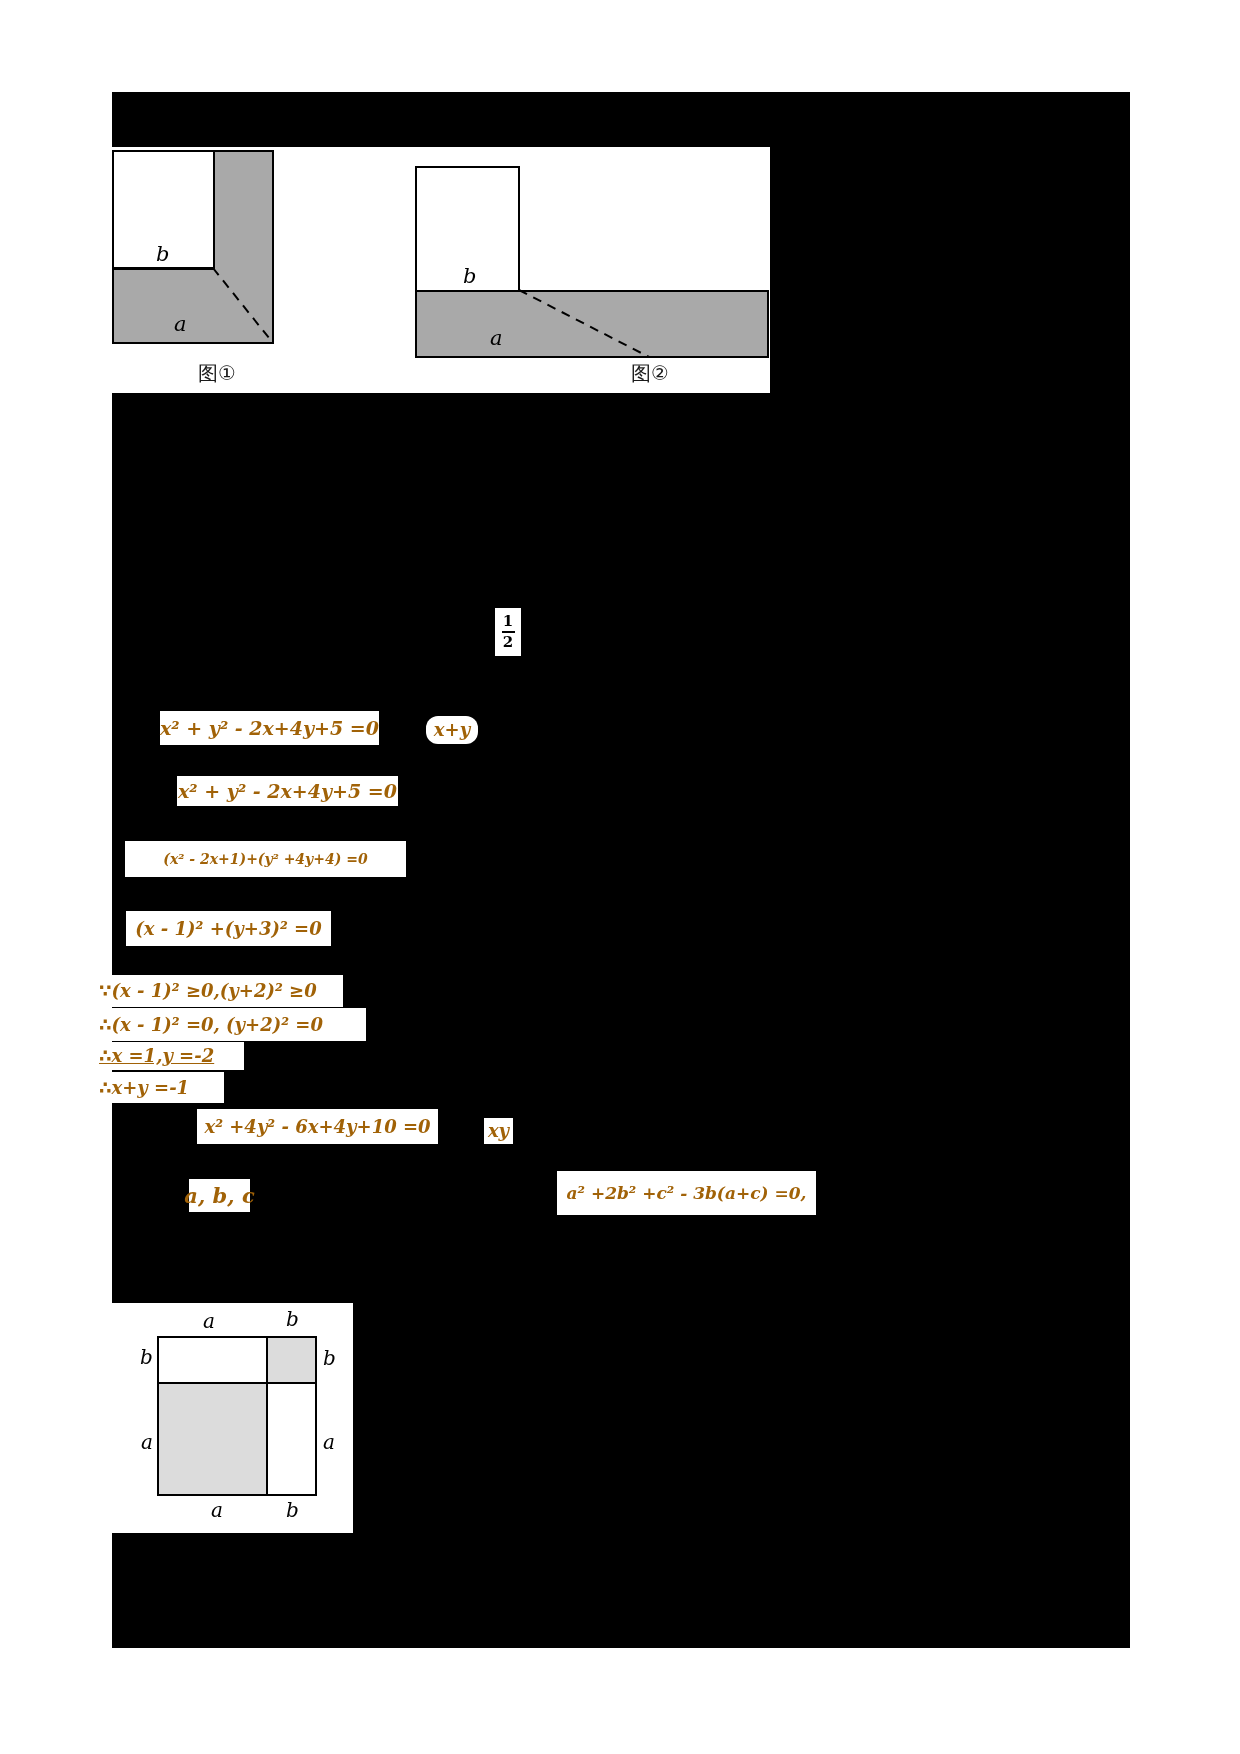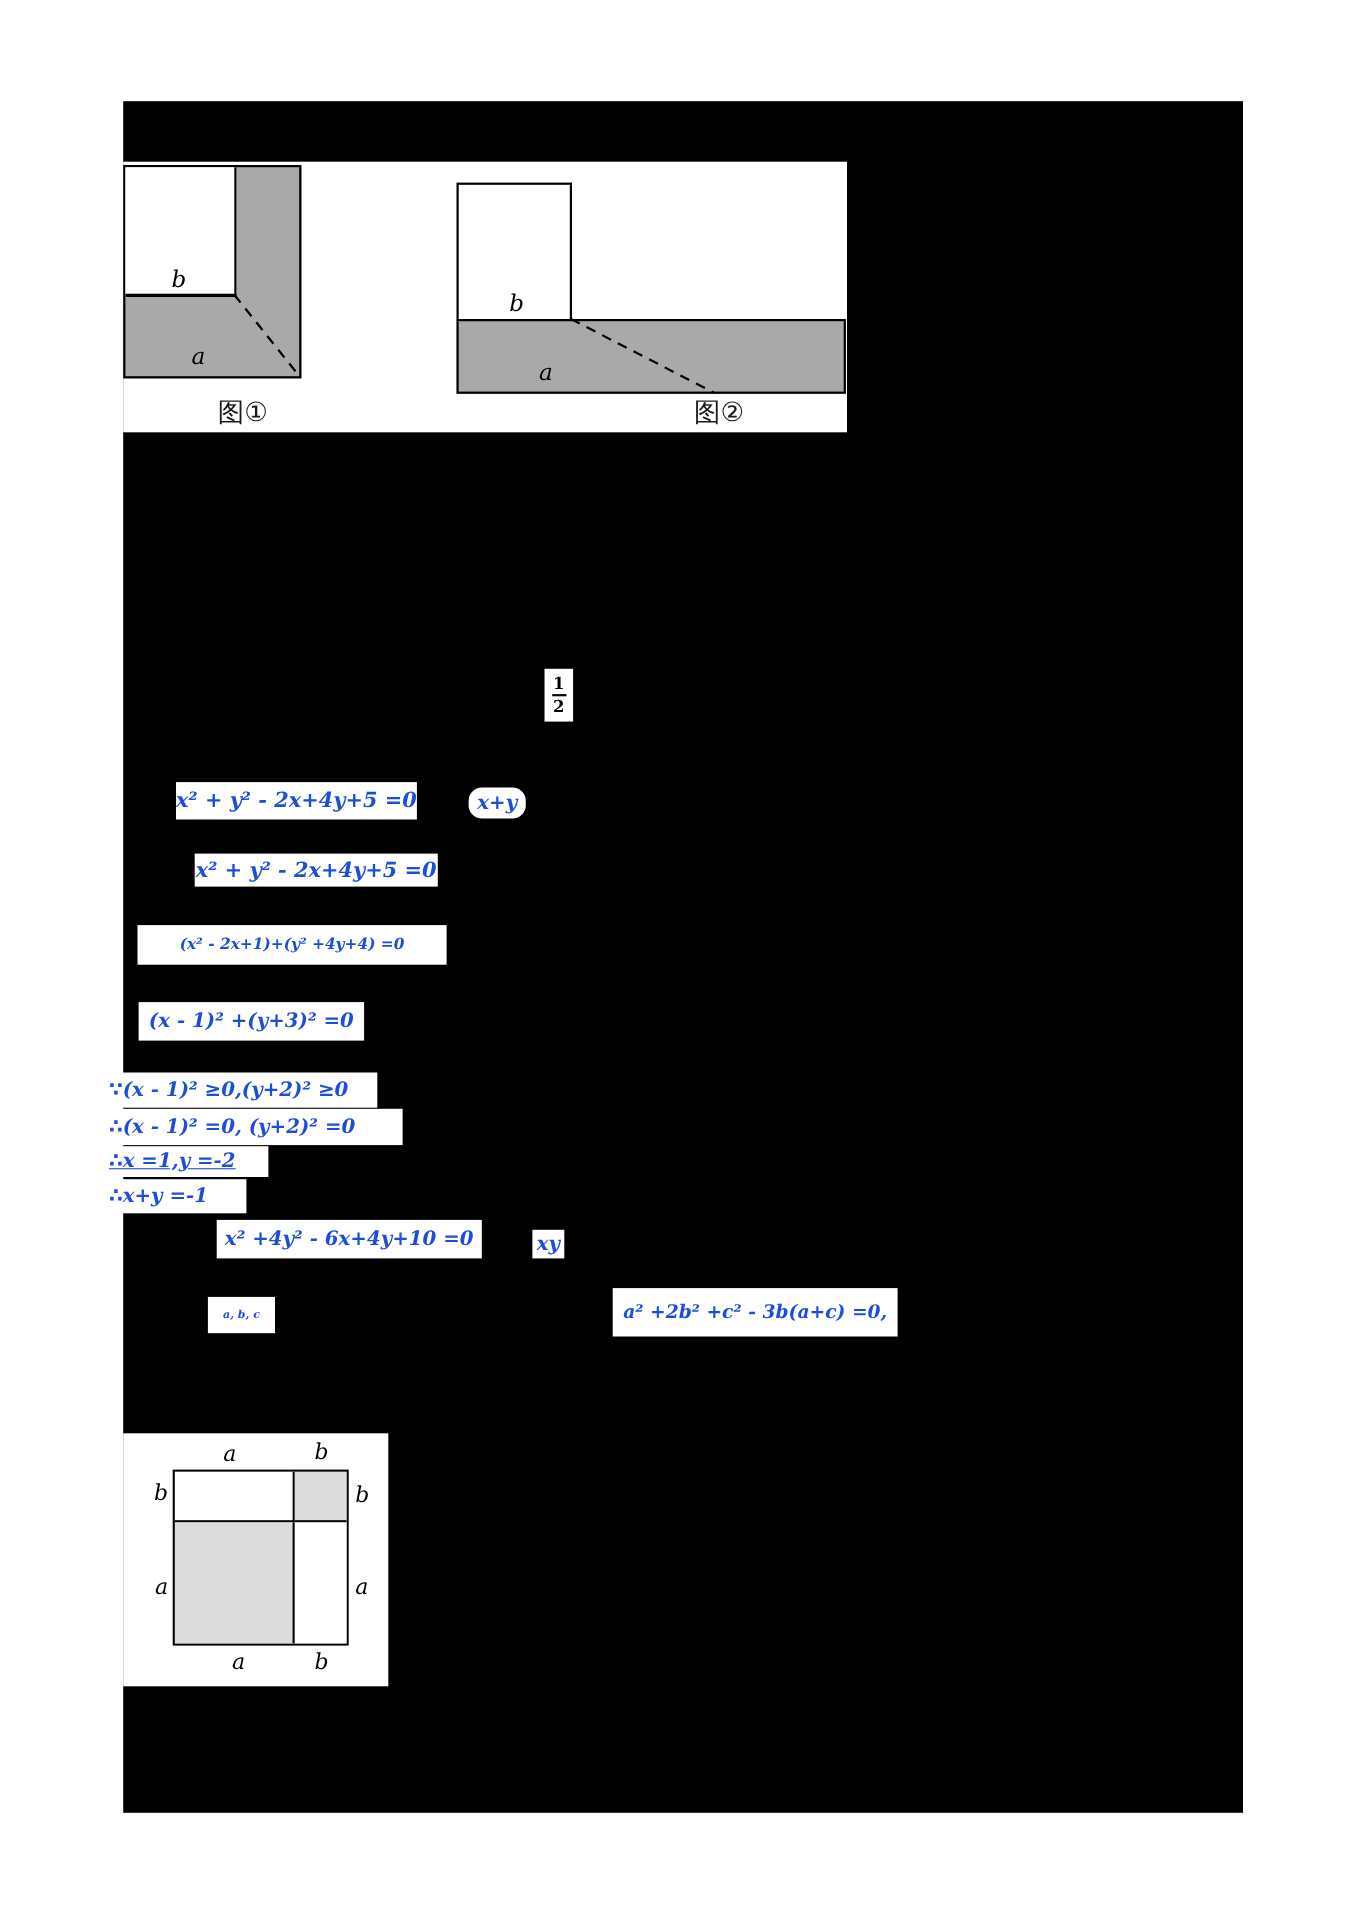--- a/index.html
+++ b/index.html
@@ -3,24 +3,24 @@
 <meta charset="utf-8">
 <style>
   * { margin:0; padding:0; box-sizing:border-box; }
   html,body { background:#fff; }
   body { width:1240px; height:1754px; position:relative; font-family:"DejaVu Serif", serif; color:#000; overflow:hidden; }
   .black-block { position:absolute; left:112px; top:92px; width:1018px; height:1556px; background:#000; }
   .white-cut { position:absolute; background:#fff; }
   
   .eq { position:absolute; background:#fff; display:flex; align-items:center; justify-content:center;
         font-family:"DejaVu Serif","DejaVu Sans",serif; font-weight:700; font-style:italic;
-        white-space:nowrap; color:#1d4ed8; line-height:1; }
+        white-space:nowrap; color:#a16207; line-height:1; }
   
   .lbl { position:absolute; font-family:"DejaVu Serif",serif; font-style:italic; font-size:21px; line-height:1; color:#000; }
-  .cap { position:absolute; font-family:"DejaVu Sans",sans-serif; font-size:24px; line-height:1; color:#1a1a1a; }
+  .cap { position:absolute; font-family:"DejaVu Sans",sans-serif; font-size:20px; line-height:1; color:#1a1a1a; }
   
   .fig1-outer { position:absolute; left:112px; top:150px; width:162px; height:194px; background:#a9a9a9; border:2px solid #000; }
   .fig1-white { position:absolute; left:0; top:0; width:101px; height:118px; background:#fff; border-right:2px solid #000; border-bottom:3px solid #000; }
   .fig1-svg { position:absolute; left:0; top:0; }
   
   .fig2-square { position:absolute; left:415px; top:166px; width:105px; height:126px; background:#fff; border:2px solid #000; }
   .fig2-gray { position:absolute; left:415px; top:290px; width:354px; height:68px; background:#a9a9a9; border:2px solid #000; }
   .fig2-dash { position:absolute; left:415px; top:166px; width:355px; height:195px; }
   
   .fracbox { position:absolute; left:495px; top:608px; width:26px; height:48px; background:#fff; display:flex; flex-direction:column; align-items:center; justify-content:center; font-family:"DejaVu Serif",serif; font-weight:700; font-size:15px; line-height:1.15; }
@@ -78,21 +78,21 @@
 <div class="eq" style="left:126px; top:911px; width:205px; height:35px; font-size:18px;">(x - 1)² +(y+3)² =0</div>
 
 <div class="eq" style="left:97px; top:975px; width:246px; height:32px; font-size:18px; justify-content:flex-start; padding-left:2px;">∵(x - 1)² ≥0,(y+2)² ≥0</div>
 <div class="eq" style="left:97px; top:1008px; width:269px; height:33px; font-size:18px; justify-content:flex-start; padding-left:2px;">∴(x - 1)² =0, (y+2)² =0</div>
 <div class="eq" style="left:97px; top:1042px; width:147px; height:28px; font-size:18px; justify-content:flex-start; padding-left:2px;text-decoration:underline;">∴x =1,y =-2</div>
 <div class="eq" style="left:97px; top:1072px; width:127px; height:31px; font-size:18px; justify-content:flex-start; padding-left:2px;">∴x+y =-1</div>
 
 <div class="eq" style="left:197px; top:1109px; width:241px; height:35px; font-size:18px;">x² +4y² - 6x+4y+10 =0</div>
 <div class="eq" style="left:484px; top:1118px; width:29px; height:26px; font-size:18px;">xy</div>
 
-<div class="eq" style="left:189px; top:1179px; width:61px; height:33px; font-size:10px;">a, b, c</div>
+<div class="eq" style="left:189px; top:1179px; width:61px; height:33px; font-size:21px;">a, b, c</div>
 <div class="eq" style="left:557px; top:1171px; width:259px; height:44px; font-size:17px;">a² +2b² +c² - 3b(a+c) =0,</div>
 
 <div class="bpanel">
   <div class="bsq">
     <div class="tl"></div>
     <div class="tr"></div>
     <div class="bl"></div>
     <div class="br"></div>
   </div>
   <div class="blbl" style="left:91px; top:8px;">a</div>

